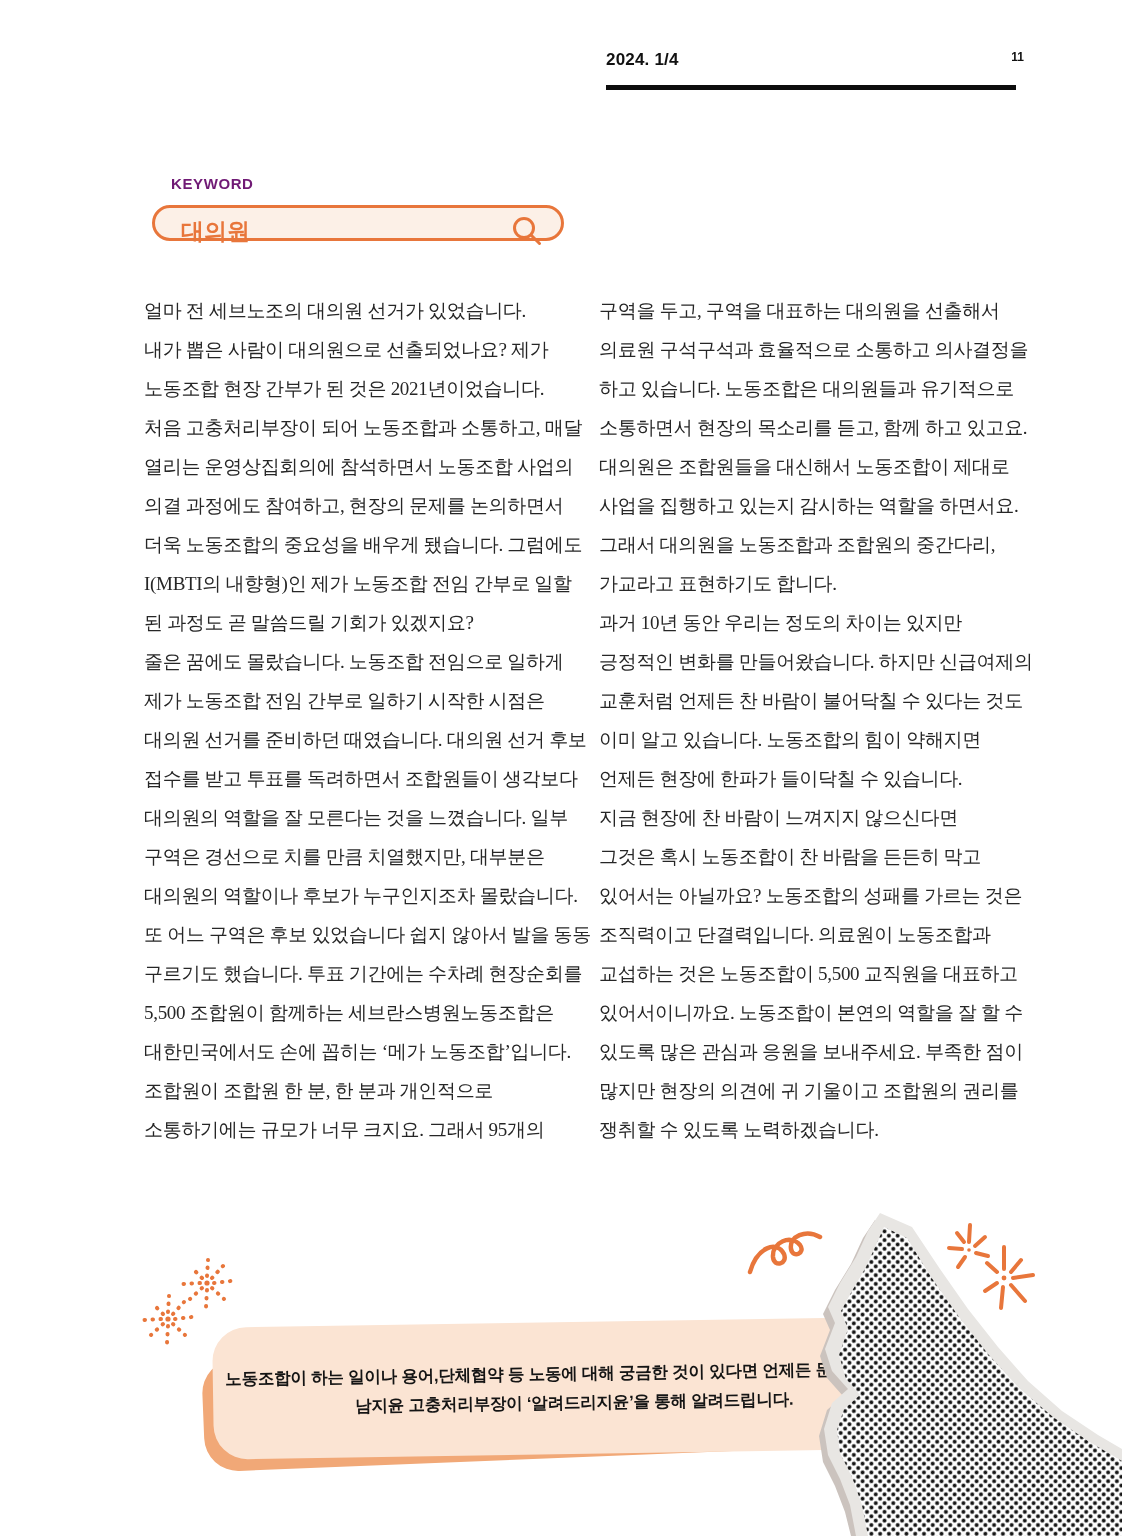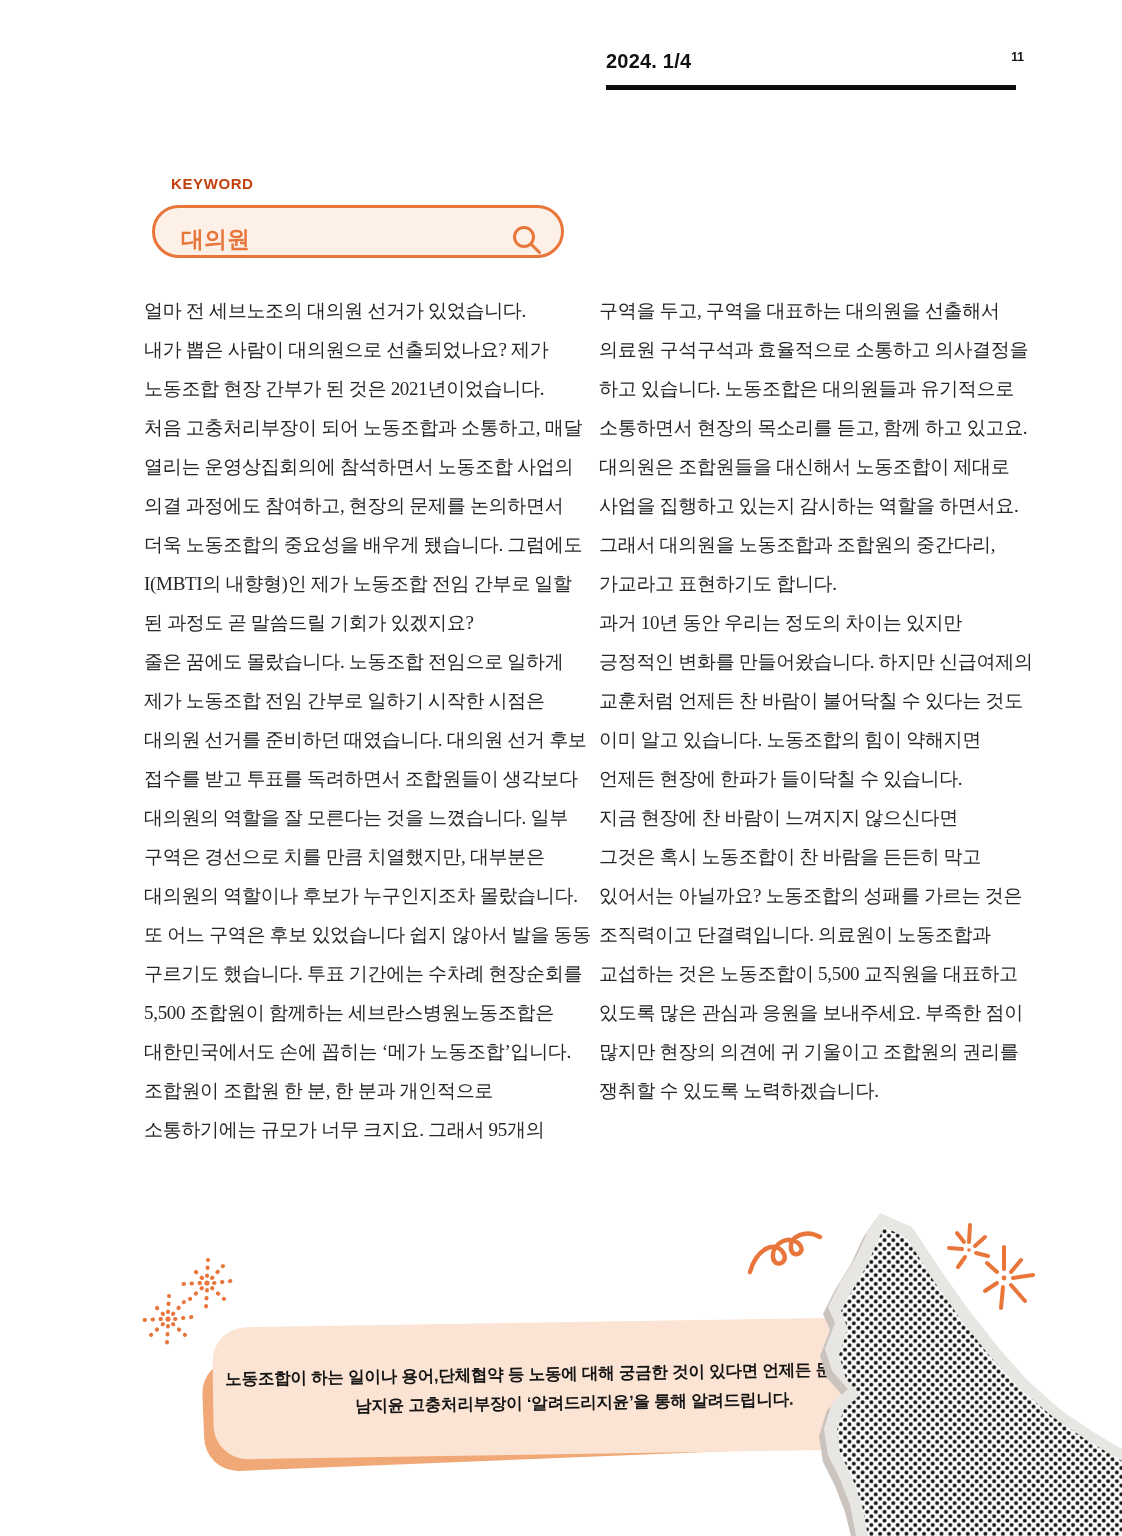--- a/index.html
+++ b/index.html
@@ -1,27 +1,27 @@
 <!DOCTYPE html>
 <html><head>
 <meta charset="utf-8">
 <style>
   html,body{margin:0;padding:0;background:#ffffff;}
   .page{
     position:relative;width:1122px;height:1536px;overflow:hidden;
     background:#ffffff;font-family:"Liberation Sans",sans-serif;
   }
   
-  .issue{position:absolute;left:606px;top:50px;font-size:20px;font-weight:bold;color:#111;letter-spacing:.2px;}
+  .issue{position:absolute;left:606px;top:50px;font-size:17px;font-weight:bold;color:#111;letter-spacing:.2px;}
   .pagenum{position:absolute;left:1004px;top:50px;width:20px;text-align:right;font-size:12px;font-weight:bold;color:#111;}
   .header-rule{position:absolute;left:606px;top:85px;width:410px;height:5px;background:#0d0d0d;}
   
-  .kw-label{position:absolute;left:171px;top:175px;font-size:15px;font-weight:bold;color:#c2410c;letter-spacing:.6px;}
+  .kw-label{position:absolute;left:171px;top:175px;font-size:15px;font-weight:bold;color:#701a75;letter-spacing:.6px;}
   .kw-pill{
-    position:absolute;left:152px;top:205px;width:412px;height:53px;box-sizing:border-box;
+    position:absolute;left:152px;top:205px;width:412px;height:36px;box-sizing:border-box;
     border:3px solid #E8763B;border-radius:30px;background:#FCF0E7;
     display:flex;align-items:center;justify-content:space-between;padding:16px 18px 0 26px;
   }
   .kw-term{font-size:23px;font-weight:bold;color:#E8763B;}
   
   .col{
     position:absolute;top:291px;width:445px;
     font-family:"Liberation Serif","DejaVu Serif",serif;
     font-size:19px;line-height:39px;color:#262626;letter-spacing:-0.3px;
     white-space:nowrap;
@@ -101,20 +101,21 @@
       <div>과거 10년 동안 우리는 정도의 차이는 있지만</div>
       <div>긍정적인 변화를 만들어왔습니다. 하지만 신급여제의</div>
       <div>교훈처럼 언제든 찬 바람이 불어닥칠 수 있다는 것도</div>
       <div>이미 알고 있습니다. 노동조합의 힘이 약해지면</div>
       <div>언제든 현장에 한파가 들이닥칠 수 있습니다.</div>
       <div>지금 현장에 찬 바람이 느껴지지 않으신다면</div>
       <div>그것은 혹시 노동조합이 찬 바람을 든든히 막고</div>
       <div>있어서는 아닐까요? 노동조합의 성패를 가르는 것은</div>
       <div>조직력이고 단결력입니다. 의료원이 노동조합과</div>
       <div>교섭하는 것은 노동조합이 5,500 교직원을 대표하고</div>
+      <div>있어서이니까요. 노동조합이 본연의 역할을 잘 할 수</div>
       <div>있도록 많은 관심과 응원을 보내주세요. 부족한 점이</div>
       <div>많지만 현장의 의견에 귀 기울이고 조합원의 권리를</div>
       <div>쟁취할 수 있도록 노력하겠습니다.</div>
     </div>
 
   <div class="notice-shadow"></div>
   <div class="notice-box">
       <div>노동조합이 하는 일이나 용어,단체협약 등 노동에 대해 궁금한 것이 있다면 언제든 문의해 주세요.</div>
       <div>남지윤 고충처리부장이 ‘알려드리지윤’을 통해 알려드립니다.</div>
     </div>

